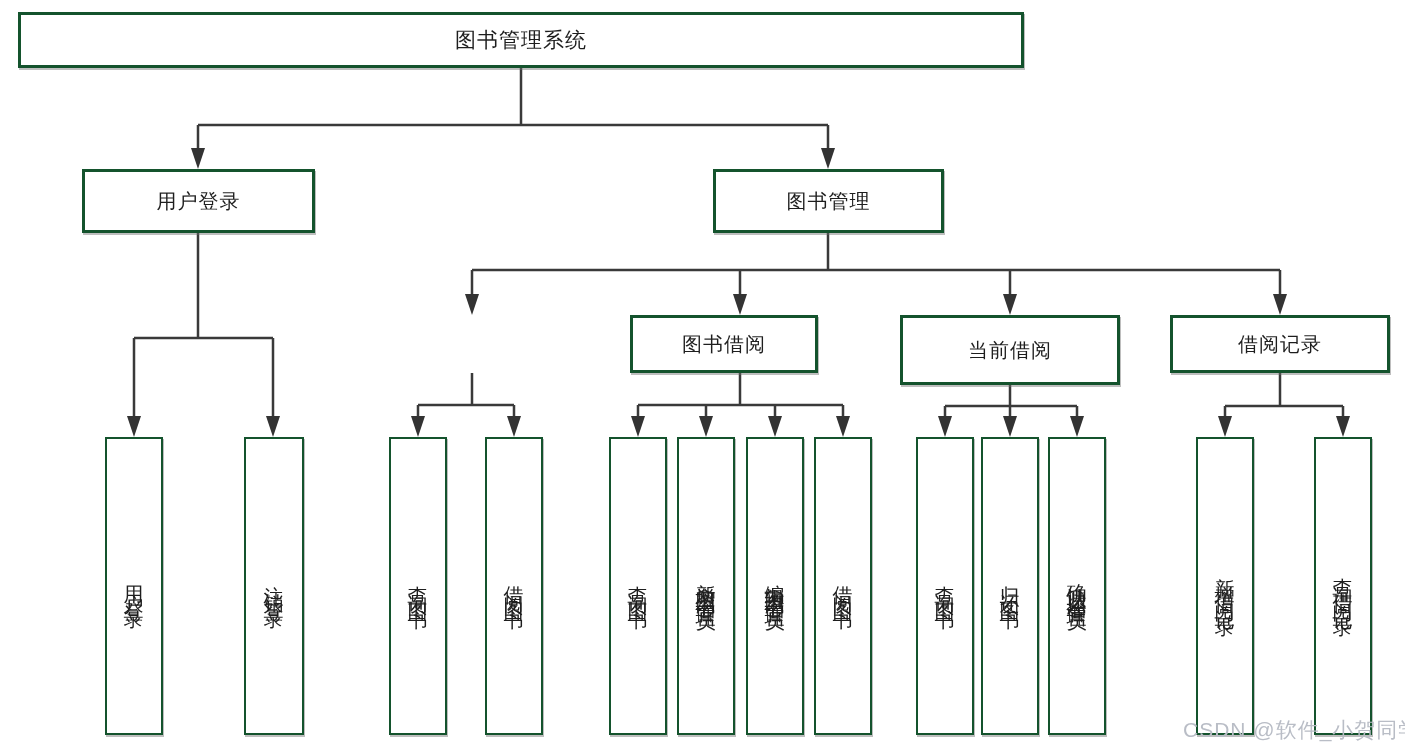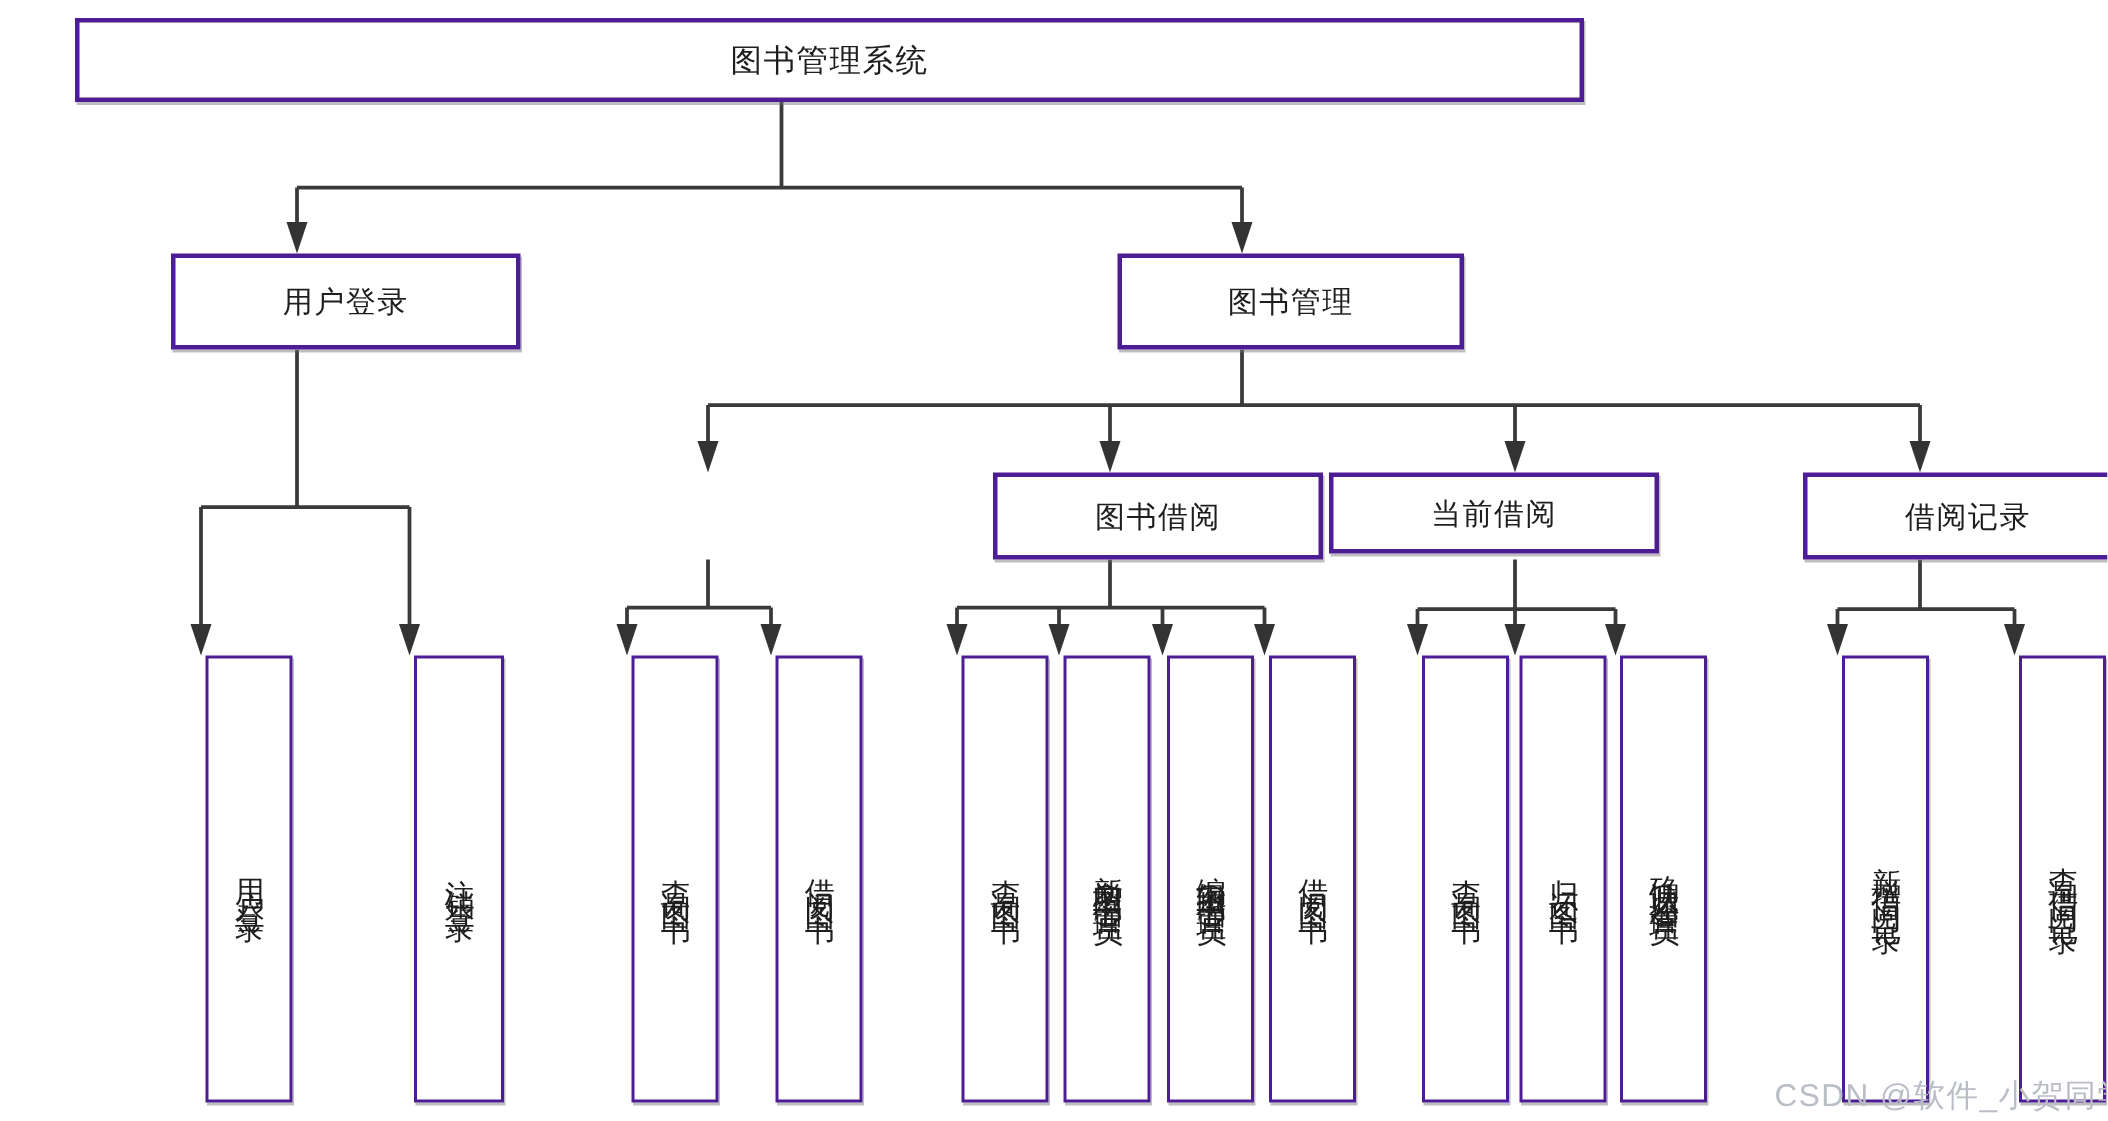--- a/index.html
+++ b/index.html
@@ -9,28 +9,27 @@
     background:#ffffff;
     font-family:"Liberation Sans","DejaVu Sans",sans-serif;
     color:#1e1e1e;
     overflow:hidden;
   }
   svg.wires{position:absolute;left:0;top:0;z-index:1;}
   .node{
     position:absolute;
     box-sizing:border-box;
     background:#ffffff;
-    border:3px solid #4c1d95;
+    border:3px solid #14532d;
     box-shadow:1px 2px 0 rgba(110,110,110,.45);
     display:flex;align-items:center;justify-content:center;
     z-index:2;
     font-size:20px;
     letter-spacing:1px;
     white-space:nowrap;
-    margin-left:32px;
   }
   .leaf{
     border-width:2px;
     writing-mode:vertical-rl;
     text-orientation:mixed;
     letter-spacing:8px;
     line-height:1;
     padding:6px 0;
   }
   .root{font-size:21px;}
@@ -87,22 +86,22 @@
       <polygon points="1218,416 1232,416 1225,437"></polygon>
       <polygon points="1336,416 1350,416 1343,437"></polygon>
     </g>
   </svg>
 
   <div class="node root" style="left:18px;top:12px;width:1006px;height:56px;">图书管理系统</div>
 
   <div class="node" style="left:82px;top:169px;width:233px;height:64px;">用户登录</div>
   <div class="node" style="left:713px;top:169px;width:231px;height:64px;font-family:Liberation Serif, serif;">图书管理</div>
 
-  <div class="node" style="left:630px;top:315px;width:220px;height:58px;">图书借阅</div>
-  <div class="node" style="left:854px;top:315px;width:220px;height:54px;">当前借阅</div>
+  <div class="node" style="left:630px;top:315px;width:188px;height:58px;">图书借阅</div>
+  <div class="node" style="left:900px;top:315px;width:220px;height:70px;">当前借阅</div>
   <div class="node" style="left:1170px;top:315px;width:220px;height:58px;">借阅记录</div>
 
   <div class="node leaf" style="left:105px;top:437px;width:58px;height:298px;">用户登录</div>
   <div class="node leaf" style="left:244px;top:437px;width:60px;height:298px;">注销登录</div>
 
   <div class="node leaf" style="left:389px;top:437px;width:58px;height:298px;">查询图书</div>
   <div class="node leaf" style="left:485px;top:437px;width:58px;height:298px;">借阅图书</div>
 
   <div class="node leaf" style="left:609px;top:437px;width:58px;height:298px;">查询图书</div>
   <div class="node leaf" style="left:677px;top:437px;width:58px;height:298px;letter-spacing:4px;">新增图书（管理员）</div>

